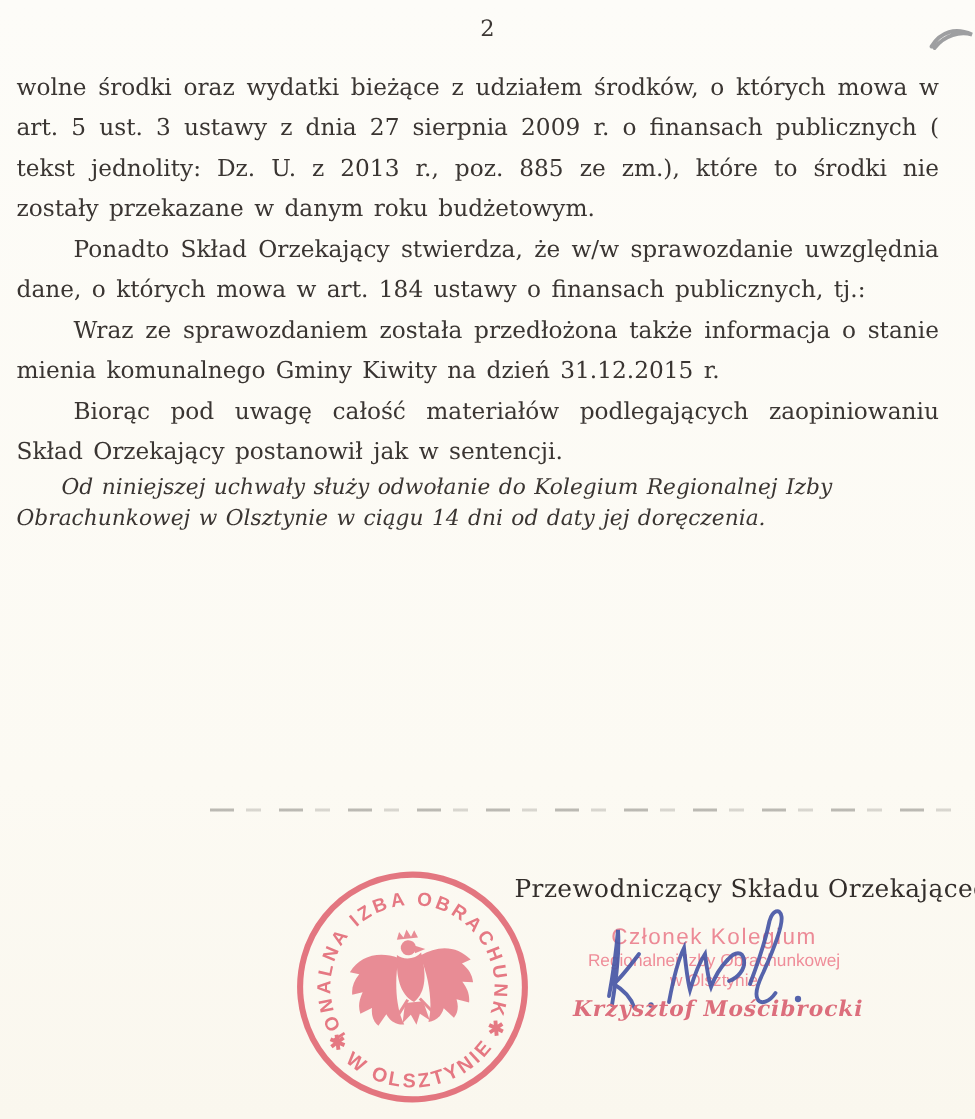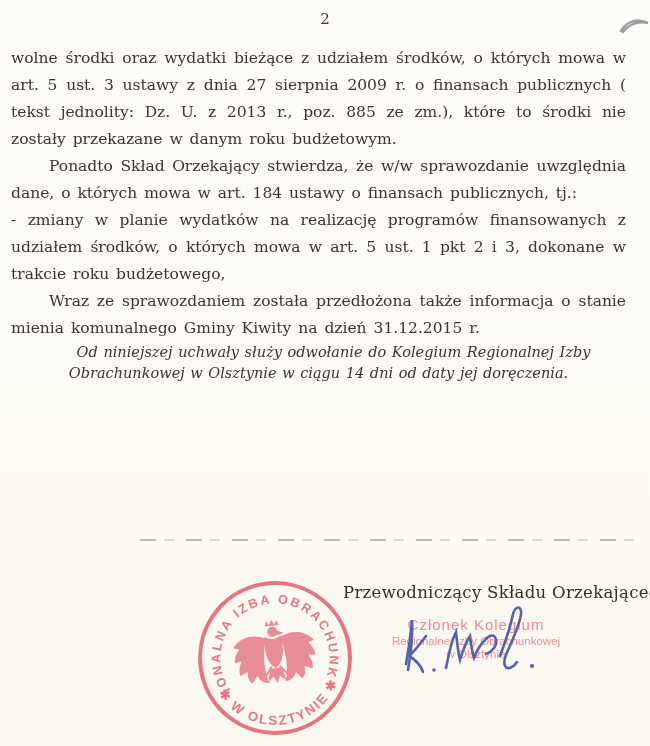--- a/index.html
+++ b/index.html
@@ -19,21 +19,21 @@
     position:absolute;top:45px;left:11px;right:24px;
     font-size:15.5px;line-height:27px;
     text-align:justify;word-spacing:2px;
   }
   .body-text p{margin:0;}
   .body-text p.indent{text-indent:38px;}
   .appeal{
     margin-top:9px;
     font-style:italic;
     font-size:14.5px;line-height:21px;
-    text-align:center;word-spacing:1px;
+    text-align:left;word-spacing:1px;
     text-indent:30px;
   }
   .artifact-line{
     position:absolute;left:140px;top:539px;width:505px;height:2px;
     background:repeating-linear-gradient(90deg,
       rgba(105,103,98,.55) 0 16px, transparent 16px 24px,
       rgba(125,122,116,.35) 24px 34px, transparent 34px 46px);
     opacity:.8;
   }
   .pen-mark{position:absolute;left:618px;top:14px;opacity:.85;}
@@ -73,22 +73,22 @@
 
   <div class="page-number">2</div>
 
   <svg class="pen-mark" width="34" height="28" viewBox="0 0 34 28">
     <path d="M3,17 C9,7 19,4 30,9 C22,7 12,9 5,18" fill="none" stroke="#8e8f93" stroke-width="2.6" stroke-linecap="round"></path>
   </svg>
 
   <div class="body-text">
     <p>wolne środki oraz wydatki bieżące z udziałem środków, o których mowa w art. 5 ust. 3 ustawy z dnia 27 sierpnia 2009 r. o finansach publicznych ( tekst jednolity: Dz. U. z 2013 r., poz. 885 ze zm.), które to środki nie zostały przekazane w danym roku budżetowym.</p>
     <p class="indent">Ponadto Skład Orzekający stwierdza, że w/w sprawozdanie uwzględnia dane, o których mowa w art. 184 ustawy o finansach publicznych, tj.:</p>
-    <p>- zmiany w planie wydatków na realizację programów finansowanych z udziałem środków, o których mowa w art. 5 ust. 1 pkt 2 i 3, dokonane w trakcie roku budżetowego,</p>
     <p class="indent">Wraz ze sprawozdaniem została przedłożona także informacja o stanie mienia komunalnego Gminy Kiwity na dzień 31.12.2015 r.</p>
+    <p class="indent">Biorąc pod uwagę całość materiałów podlegających zaopiniowaniu Skład Orzekający postanowił jak w sentencji.</p>
     <p class="appeal">Od niniejszej uchwały służy odwołanie do Kolegium Regionalnej Izby Obrachunkowej w Olsztynie w ciągu 14 dni od daty jej doręczenia.</p>
   </div>
 
   <div class="artifact-line"></div>
 
   <div class="sig-title">Przewodniczący Składu Orzekającego</div>
 
   <svg class="seal" width="162" height="164" viewBox="0 0 160 160">
     <g opacity="0.88">
       <circle cx="80" cy="80" r="74" fill="none" stroke="#e06470" stroke-width="4"></circle>
@@ -127,14 +127,15 @@
       <path d="M18,70 C21,52 23,34 22,20 C21,32 19,48 16,64"></path>
       <path d="M36,36 C30,44 24,52 19,56 C26,60 31,66 33,72"></path>
       <circle cx="44" cy="70" r="1.8" fill="#4757a6" stroke="none"></circle>
       <path d="M56,68 C59,52 62,40 66,32 C67,42 68,52 70,60 C73,50 76,42 80,36 C81,44 82,52 84,58 C87,50 91,44 95,40"></path>
       <path d="M95,40 C100,34 105,34 106,40 C107,46 102,52 96,54"></path>
       <path d="M110,56 C116,40 121,24 123,14 C125,7 130,5 131,11 C132,17 127,30 119,48 C115,56 113,62 115,66 C117,70 123,68 127,62"></path>
       <circle cx="142" cy="66" r="2.1" fill="#4757a6" stroke="none"></circle>
     </g>
   </svg>
 
+  <div class="signer-name">Krzysztof Mościbrocki</div>
 
 </div>
 
 </body></html>

